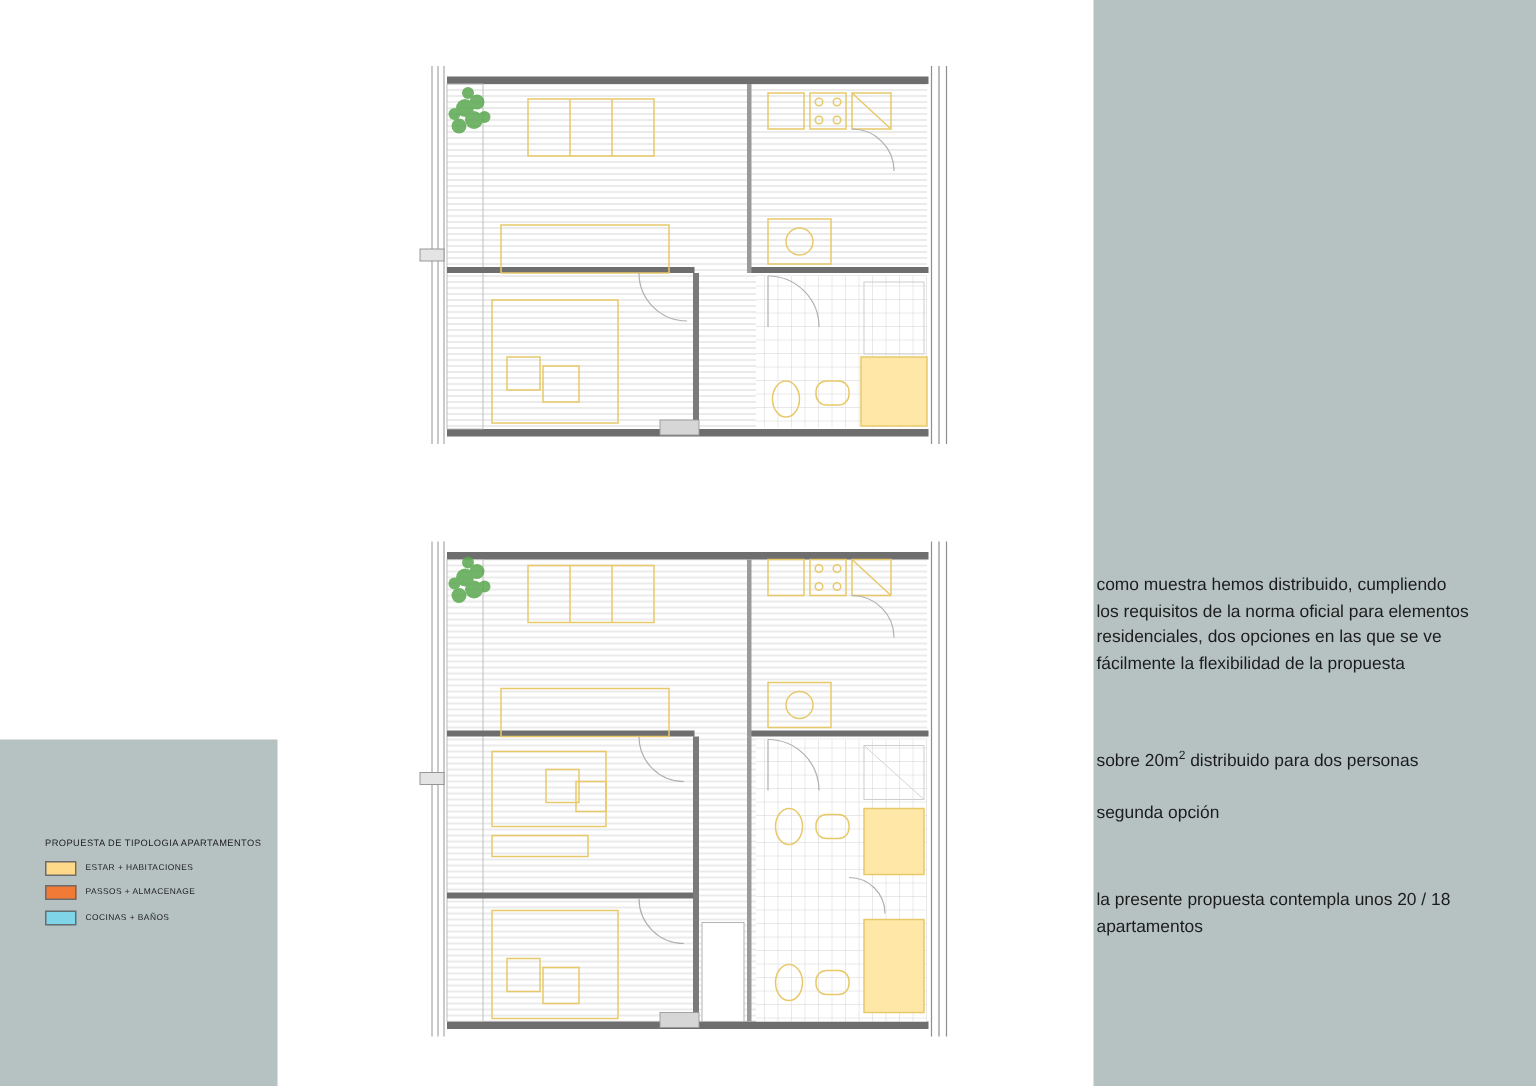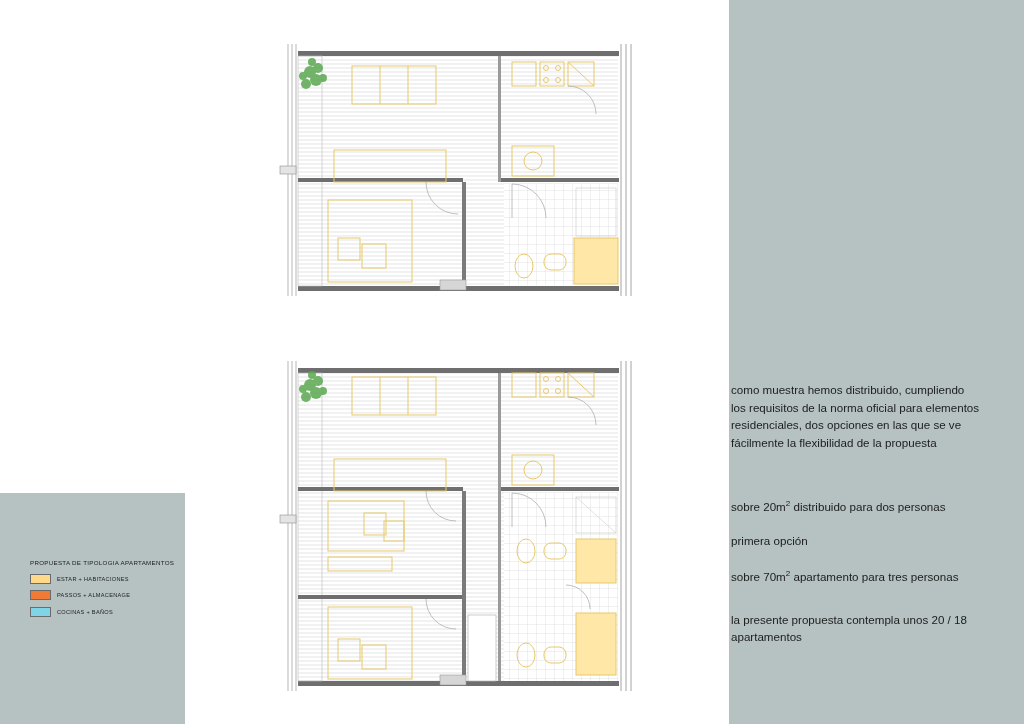--- a/index.html
+++ b/index.html
@@ -88,23 +88,22 @@
 <body>
 
 <div id="right-panel"></div>
 
 <div id="text-block">
   <div class="para">como muestra hemos distribuido, cumpliendo los requisitos de la norma oficial para elementos residenciales, dos opciones en las que se ve fácilmente la flexibilidad de la propuesta</div>
   <div class="spacer-xl"></div>
   <div class="spacer-md"></div>
   <div class="para"><span>sobre 20m</span><span class="sup">2</span><span> distribuido para dos personas</span></div>
   <div class="spacer-md"></div>
-  <div class="para">primera opción</div>
+  <div class="para">segunda opción</div>
   <div class="spacer-md"></div>
-  <div class="para"><span>sobre 70m</span><span class="sup">2</span><span> apartamento para tres personas</span></div>
   <div class="spacer-lg"></div>
   <div class="para">la presente propuesta contempla unos 20 / 18 apartamentos</div>
 </div>
 
 <div id="legend-panel"></div>
 <div id="legend-title">PROPUESTA DE TIPOLOGIA APARTAMENTOS</div>
 
 <div class="legend-row" id="legend-row-0">
   <span class="legend-swatch" style="background:#ffd98a"></span>
   <span>ESTAR + HABITACIONES</span>

